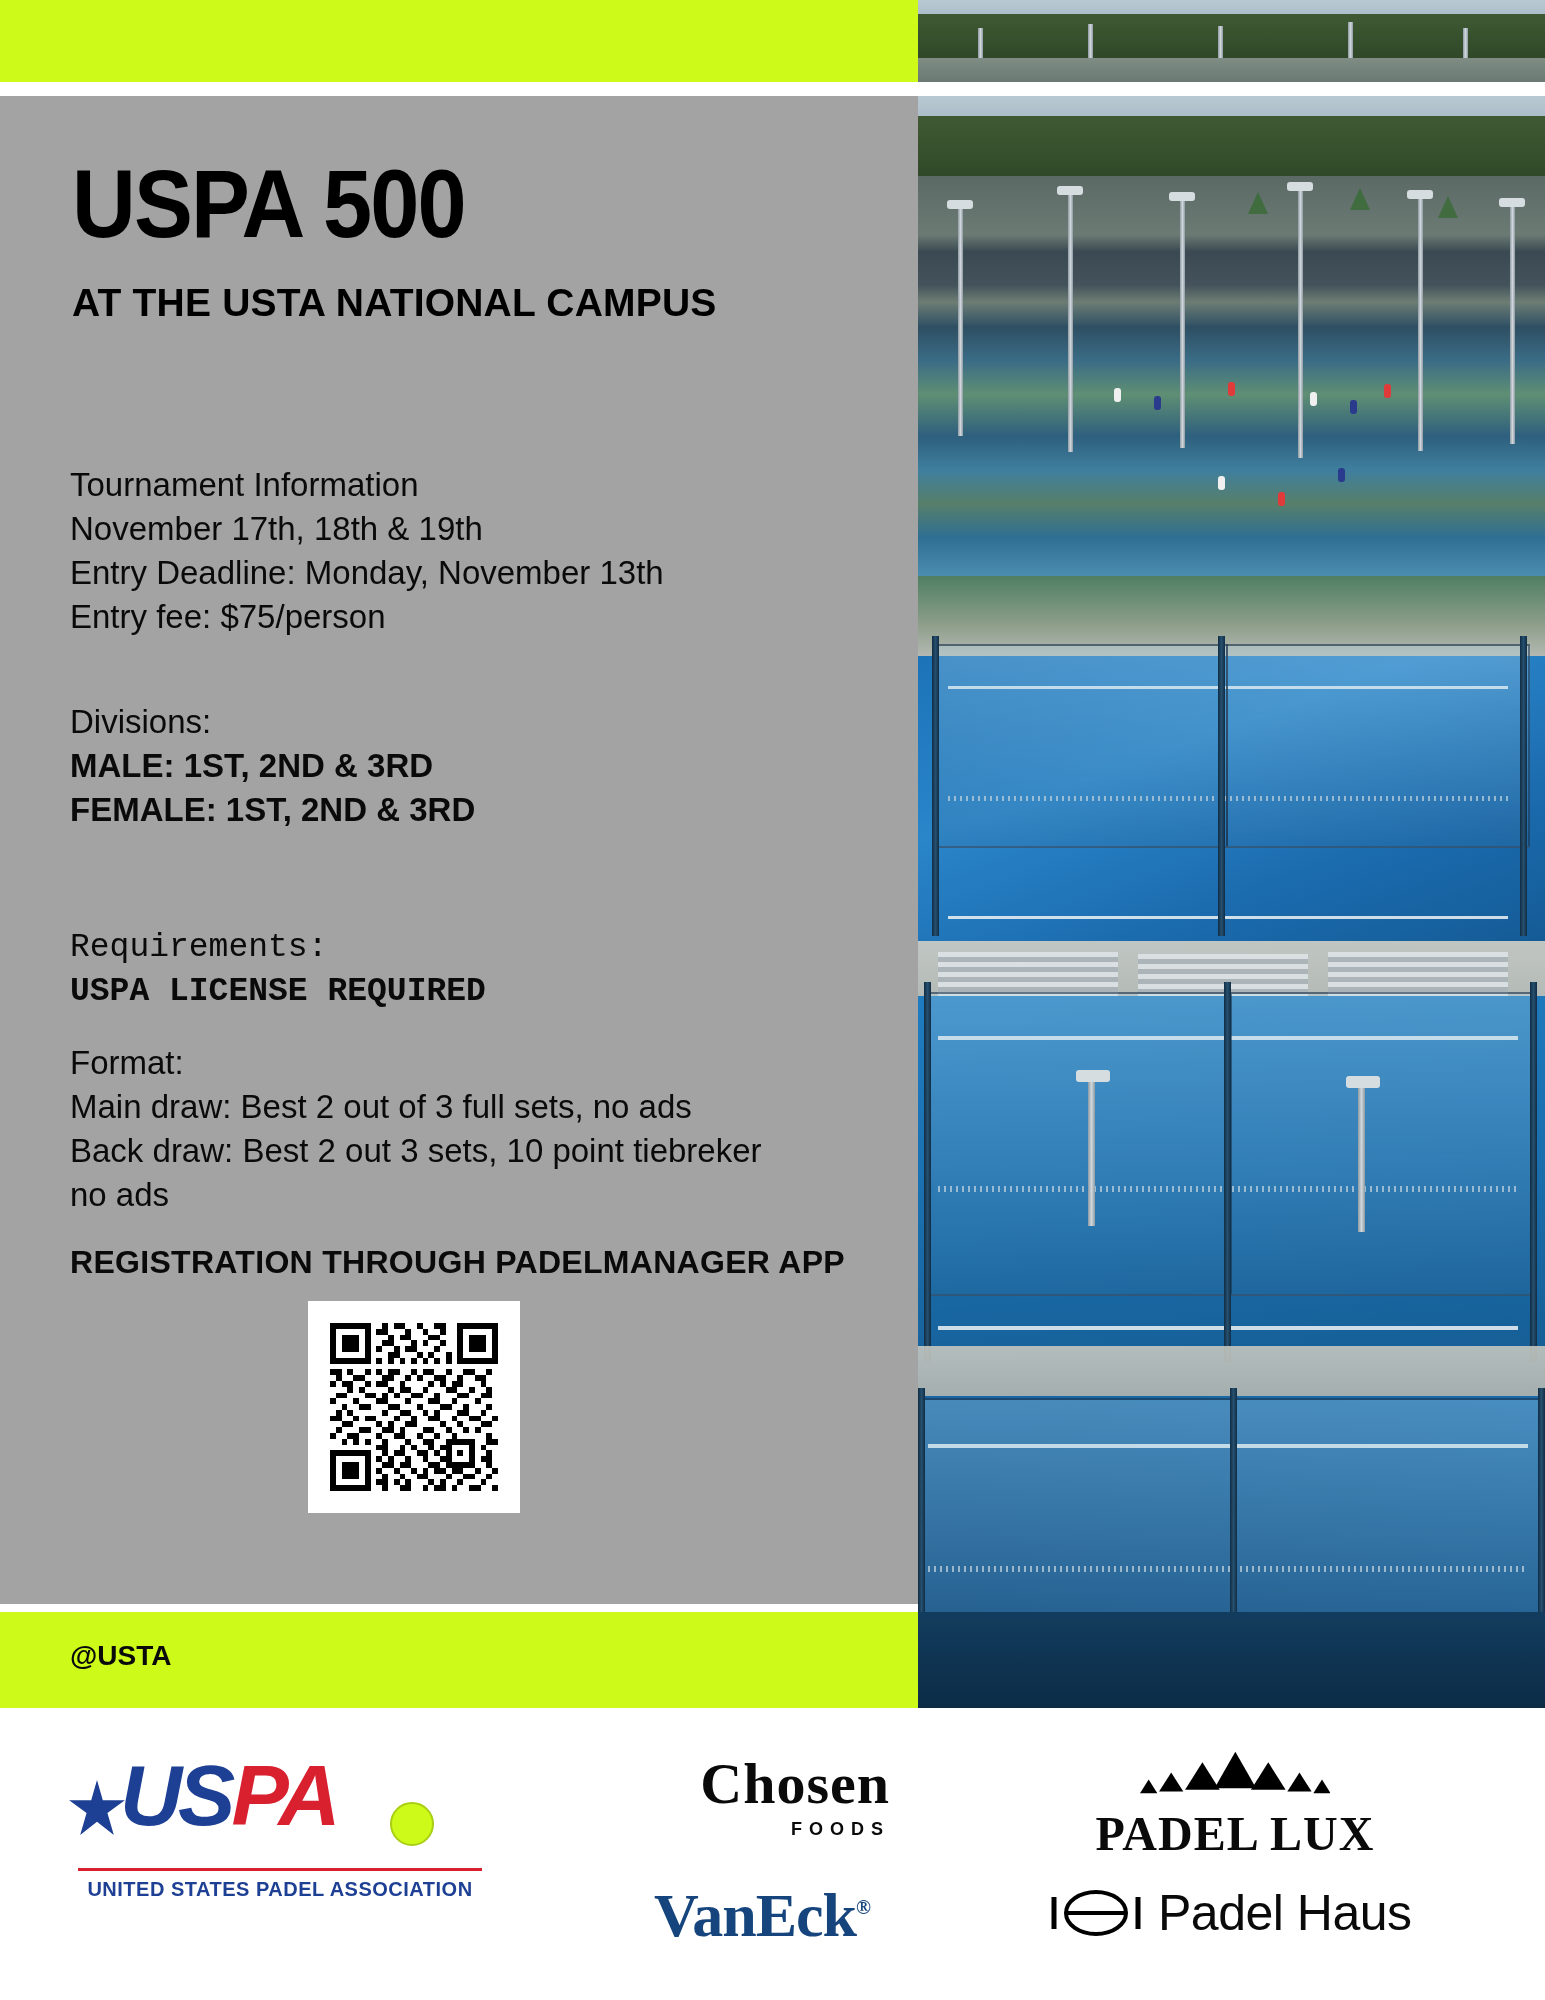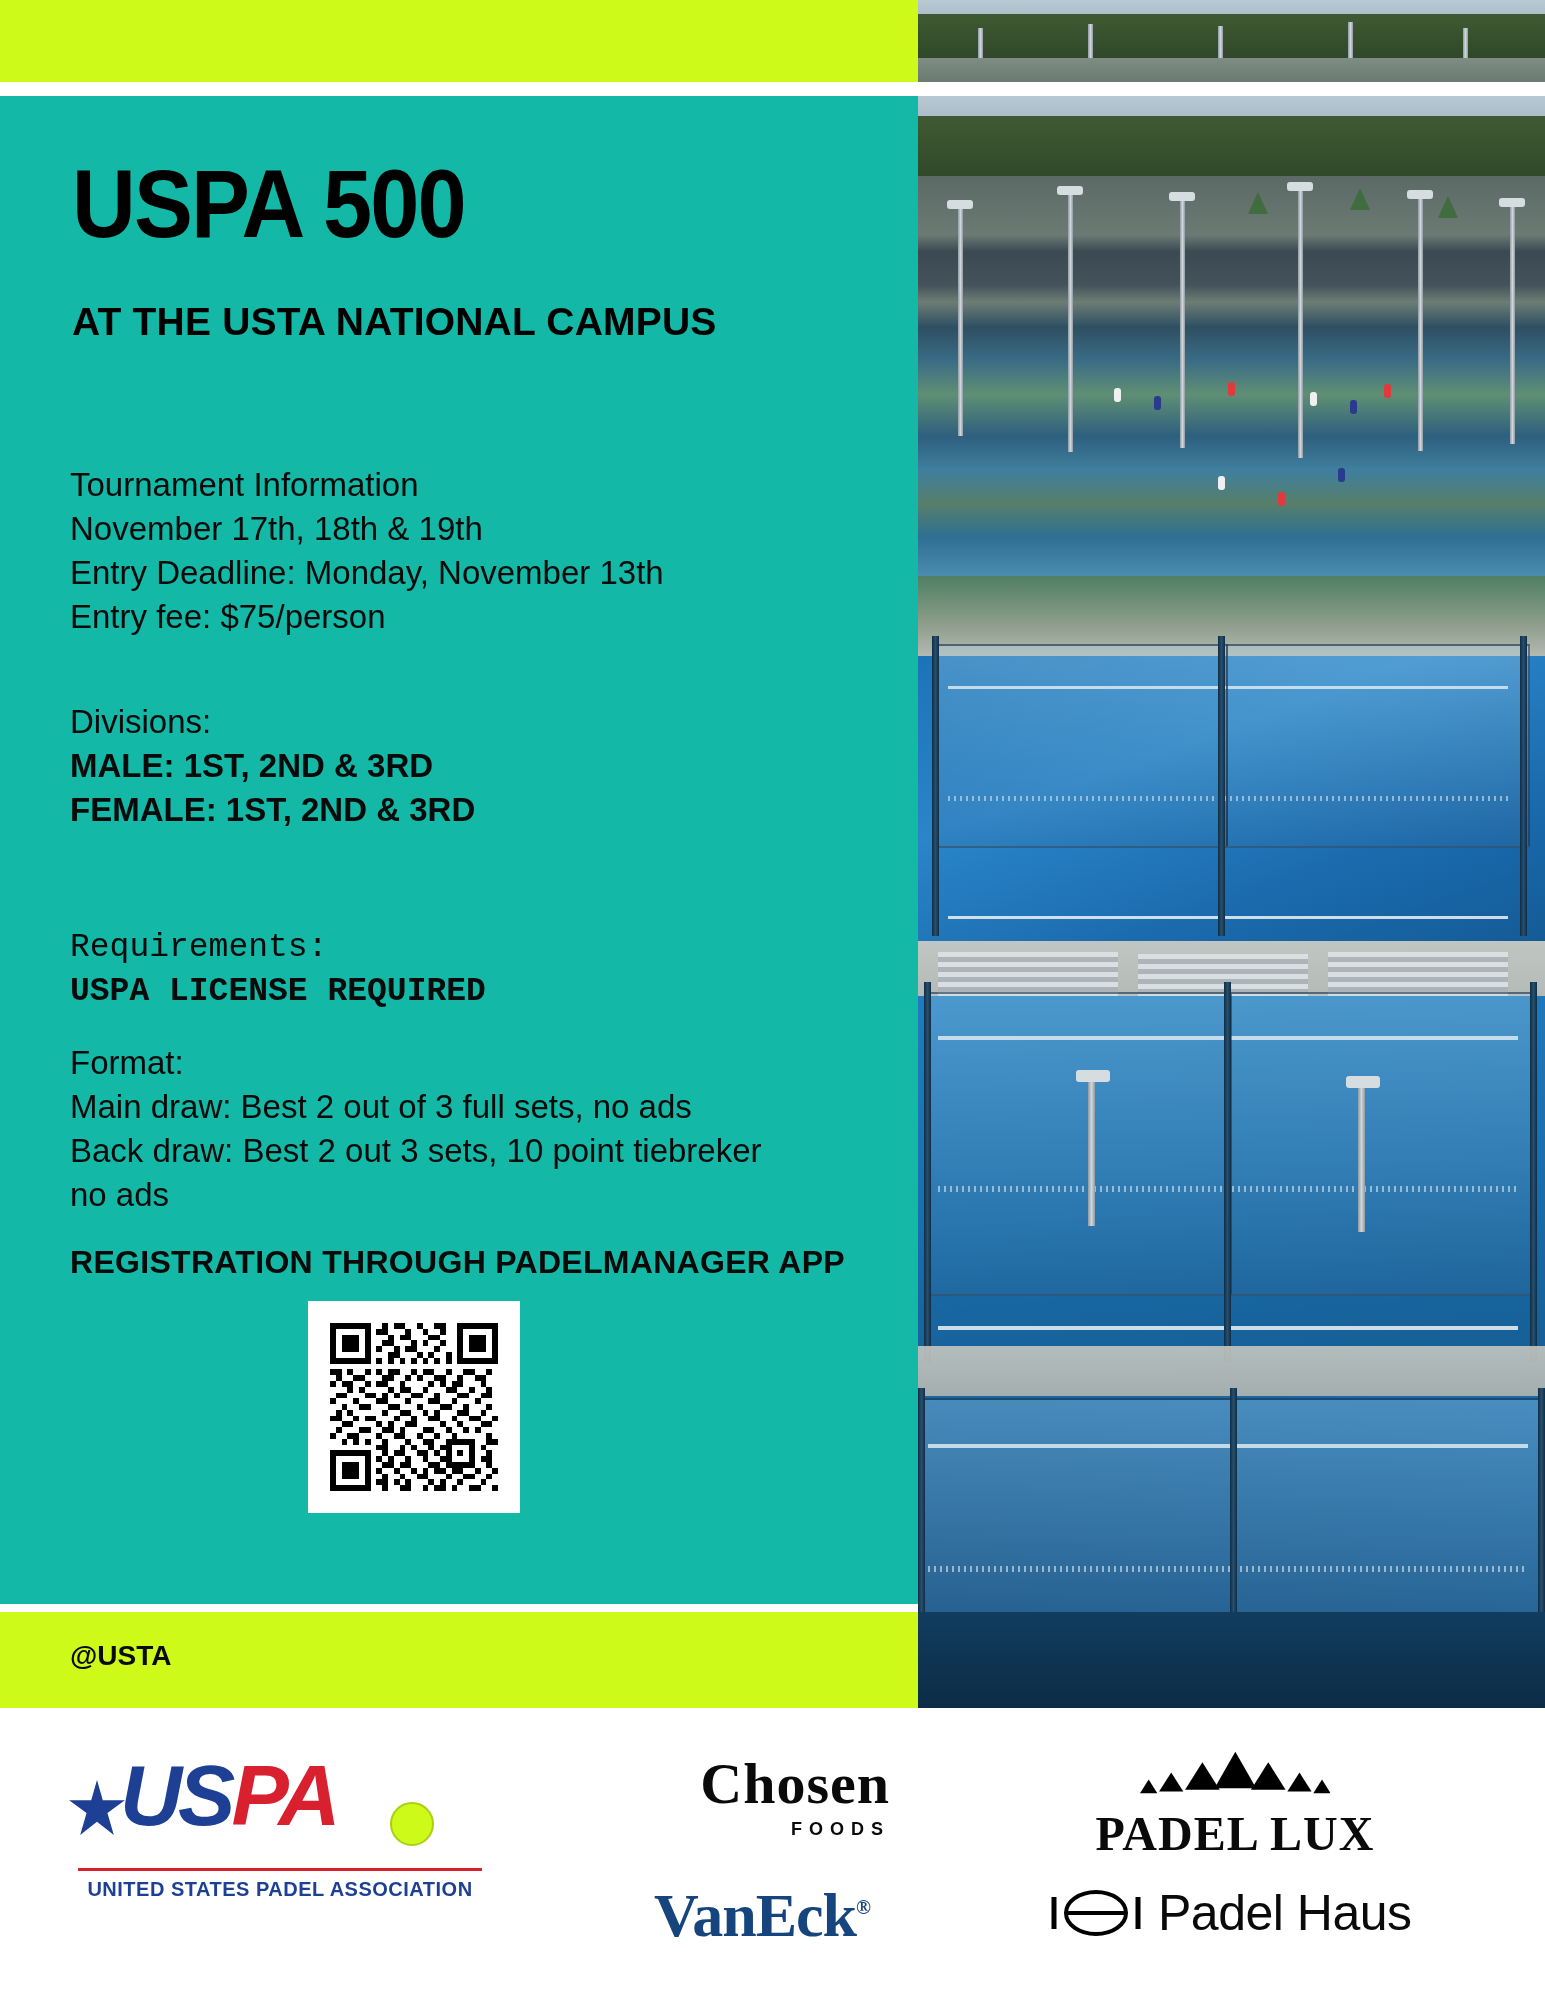--- a/index.html
+++ b/index.html
@@ -38,39 +38,39 @@
     height: 82px;
     overflow: hidden;
   }
 
   
   .green-panel {
     position: absolute;
     top: 96px; left: 0;
     width: 918px;
     height: 1508px;
-    background: #14b8a6;
+    background: #a3a3a3;
   }
 
   .title {
     position: absolute;
     top: 62px;
     left: 72px;
     font-size: 96px;
     line-height: 0.95;
     font-weight: 900;
     letter-spacing: -2px;
     color: #000;
     font-family: "Liberation Sans", sans-serif;
     transform: scaleX(0.92);
     transform-origin: left top;
   }
   .subtitle {
     position: absolute;
-    top: 204px;
+    top: 185px;
     left: 72px;
     font-size: 39px;
     font-weight: 800;
     letter-spacing: 0.2px;
     color: #000;
   }
 
   .block {
     position: absolute;
     left: 70px;

